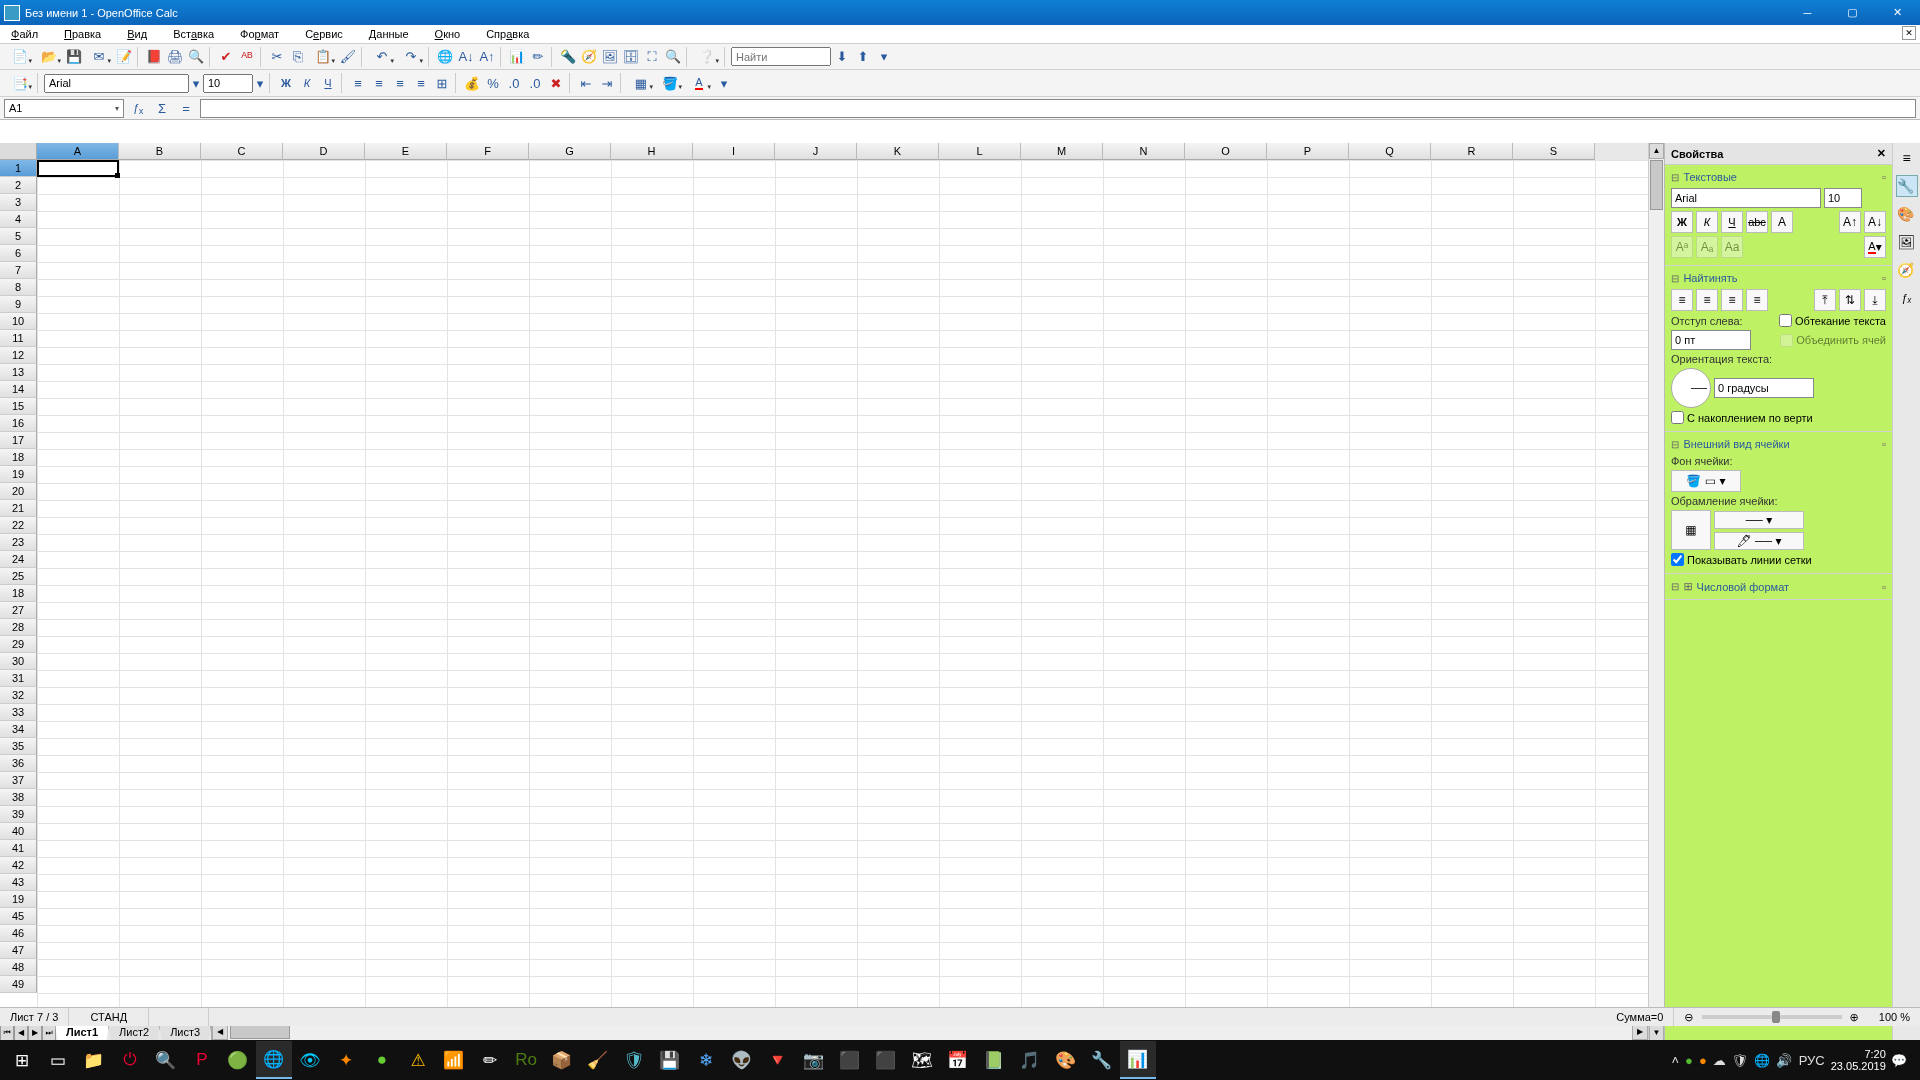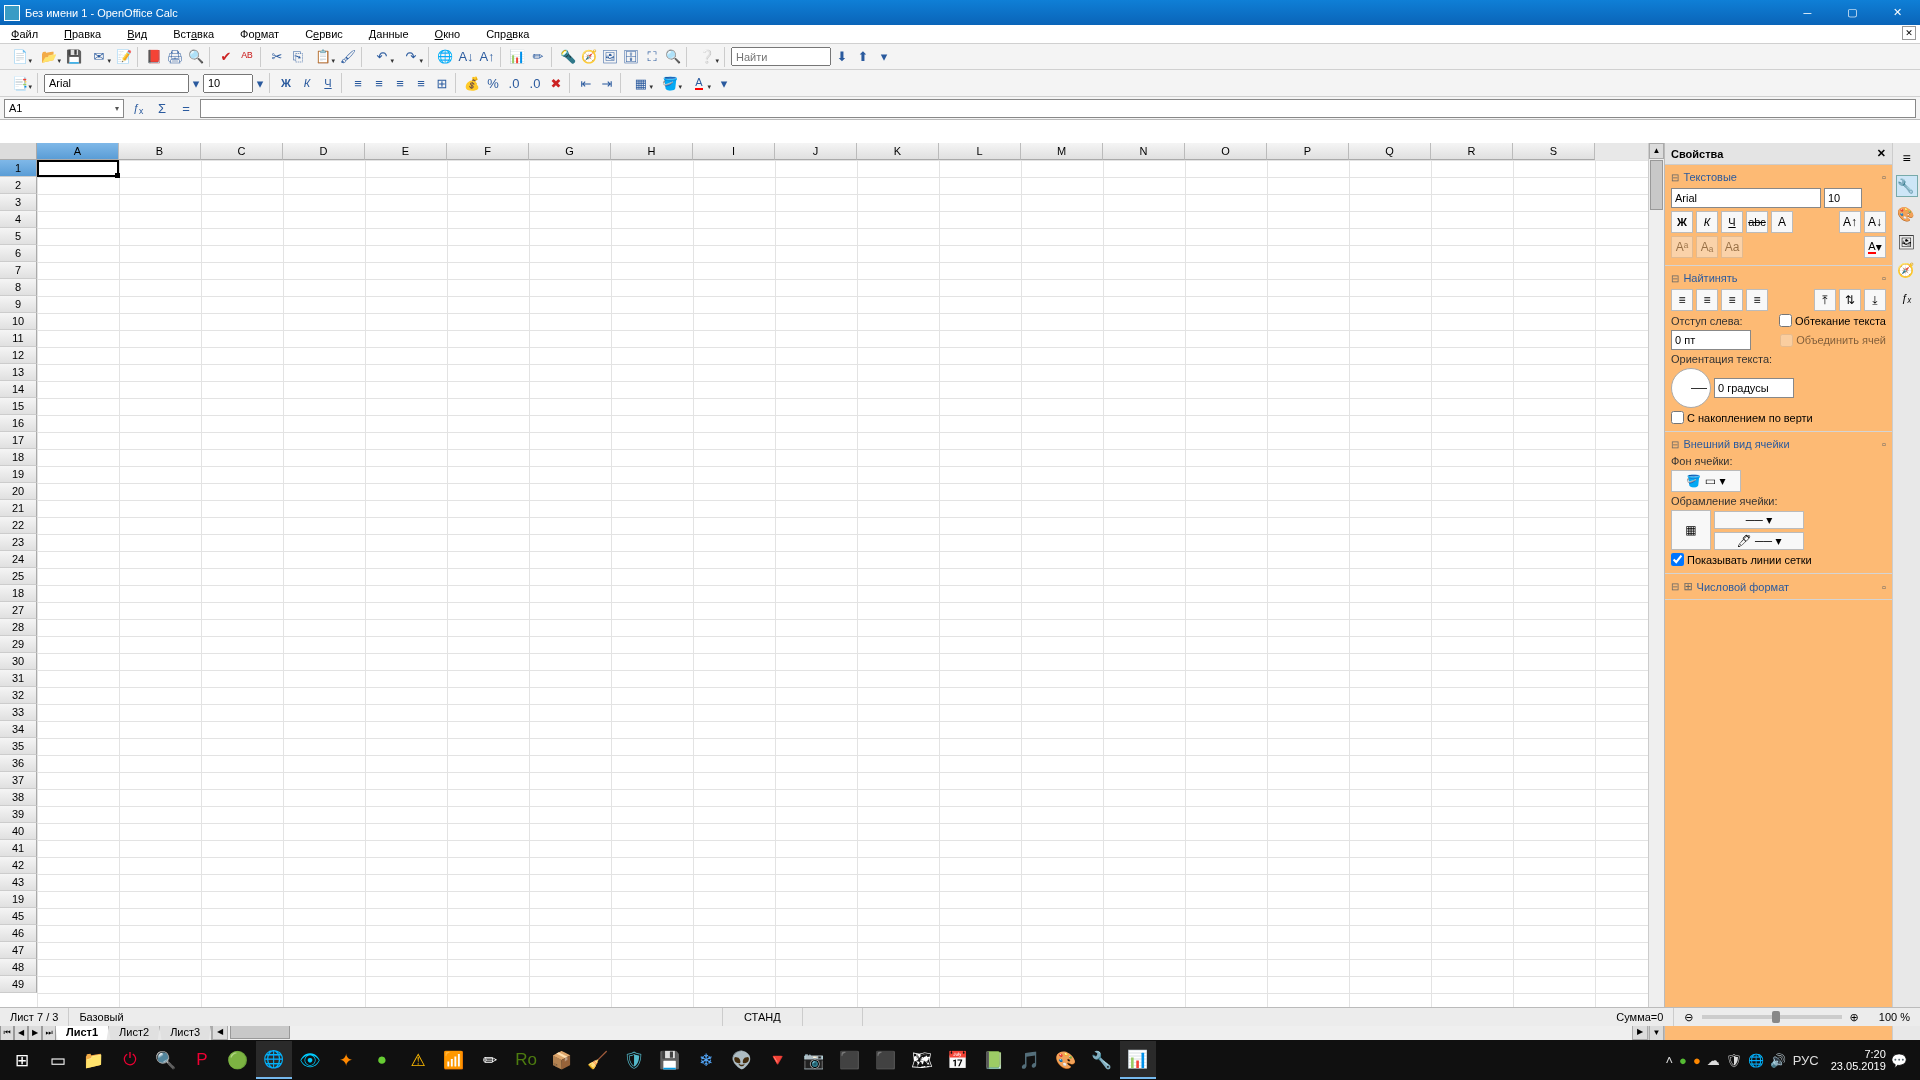--- a/index.html
+++ b/index.html
@@ -43,21 +43,21 @@
 .vscroll{width:16px;background:#efefef;border-left:1px solid #ccc;position:relative}
 .vscroll .sbtn{height:16px;background:#dcdcdc;border:1px solid #aaa;font-size:8px;text-align:center;line-height:14px}
 .vscroll .thumb{position:absolute;top:17px;left:1px;right:1px;height:50px;background:#c8c8c8;border:1px solid #999}
 .hscroll-row{height:18px;display:flex;background:#efefef;border-top:1px solid #ccc}
 .tab-area{display:flex;align-items:center;background:#e8e8e8}
 .tab-nav{width:14px;height:16px;background:#dcdcdc;border:1px solid #999;font-size:8px;text-align:center;line-height:14px}
 .sheet-tab{height:17px;padding:0 10px;background:#e0e0e0;border:1px solid #999;border-bottom:none;margin-left:-1px;line-height:15px;font-size:11px;clip-path:polygon(0 0,100% 0,95% 100%,5% 100%)}
 .sheet-tab.active{background:#fff;font-weight:bold}
 .hscroll-track{flex:1;background:#efefef;position:relative;border-left:1px solid #aaa}
 .hscroll-track .sbtn{position:absolute;width:16px;height:16px;background:#dcdcdc;border:1px solid #aaa;font-size:8px;text-align:center;line-height:14px}
-.sidebar{width:256px;background:#fdba74;border-left:1px solid #bbb;display:flex}
+.sidebar{width:256px;background:#bef264;border-left:1px solid #bbb;display:flex}
 .side-content{flex:1;display:flex;flex-direction:column}
 .side-header{height:22px;background:#e4e4e4;border-bottom:1px solid #ccc;display:flex;align-items:center;padding:0 6px;font-weight:bold}
 .side-header .x{margin-left:auto;cursor:default}
 .panel{border-bottom:1px solid #d4d4d4;padding:4px 6px}
 .panel-title{display:flex;align-items:center;gap:4px;font-size:11px;color:#2a5a9e;padding:2px 0}
 .panel-title::before{content:"⊟";font-size:10px;color:#666}
 .panel-row{display:flex;align-items:center;gap:3px;margin:3px 0;flex-wrap:wrap}
 .pbtn{width:22px;height:22px;border:1px solid #bbb;background:#f8f8f8;display:flex;align-items:center;justify-content:center;font-size:12px}
 .psel{height:20px;border:1px solid #888;background:#fff;padding:0 3px;font-size:11px}
 .plabel{font-size:11px;color:#333}
@@ -67,21 +67,21 @@
 .statusbar{position:absolute;left:0;right:0;bottom:54px;height:19px;background:#ececec;border-top:1px solid #bbb;display:flex;align-items:center;font-size:11px}
 .status-cell{padding:0 10px;border-right:1px solid #ccc;height:100%;line-height:19px}
 .status-fill{flex:1}
 .zoom-slider{width:140px;height:4px;background:#ccc;margin:0 8px;position:relative}
 .zoom-slider::before{content:"";position:absolute;left:50%;top:-4px;width:8px;height:12px;background:#888;border-radius:2px}
 .taskbar{position:absolute;left:0;right:0;bottom:0;height:40px;background:#101010;display:flex;align-items:center;padding:0 4px}
 .task-icon{width:36px;height:38px;display:flex;align-items:center;justify-content:center;color:#fff;font-size:17px}
 .task-icon.active{border-bottom:2px solid #76b9ed;background:#2a2a2a}
 .tray{margin-left:auto;display:flex;align-items:center;gap:6px;color:#fff;padding-right:8px}
 .tray-icon{font-size:13px;color:#ddd}
-.clock{text-align:right;font-size:11px;line-height:12px;color:#fff;margin-left:6px}
+.clock{text-align:right;font-size:11px;line-height:12px;color:#fff;}
 </style>
 </head>
 <body>
 
 <div class="titlebar">
   <div class="doc-icon"></div>
   <div class="title">Без имени 1 - OpenOffice Calc</div>
   <div class="wbtns">
     <div class="wbtn">─</div>
     <div class="wbtn">▢</div>
@@ -377,21 +377,21 @@
               <span>Объединить ячей</span>
             </label>
         </div>
         <div class="panel-row">
             <span class="plabel">Ориентация текста:</span>
           </div>
         <div class="panel-row">
           <div style="width:40px;height:40px;border:1px solid #aaa;border-radius:50%;position:relative;background:#fff">
               <div style="position:absolute;left:50%;top:50%;width:16px;height:1px;background:#333"></div>
             </div>
-          <input class="psel" style="width: 80px;" value="0 градусы">
+          <input class="psel" style="width: 100px;" value="0 градусы">
         </div>
         <div class="panel-row">
             <label class="chk">
               <input type="checkbox" style="">
               <span>С накоплением по верти</span>
             </label>
           </div>
       </div>
 
       <div class="panel">
@@ -439,21 +439,20 @@
       <div class="side-ibtn">🧭</div>
       <div class="side-ibtn">
           <i>ƒₓ</i>
         </div>
     </div>
   </div>
 </div>
 
 <div class="statusbar">
   <div class="status-cell">Лист 7 / 3</div>
-  <div class="status-cell" style="flex:.8">Базовый</div>
   <div class="status-cell" style="width:80px;text-align:center">СТАНД</div>
   <div class="status-cell" style="width:60px"></div>
   <div class="status-cell status-fill" style="text-align:right">Сумма=0</div>
   <div class="status-cell" style="border:none;display:flex;align-items:center">
     <span>⊖</span>
     <div class="zoom-slider"></div>
     <span>⊕</span>
   </div>
   <div class="status-cell" style="border:none">100 %</div>
 </div>

